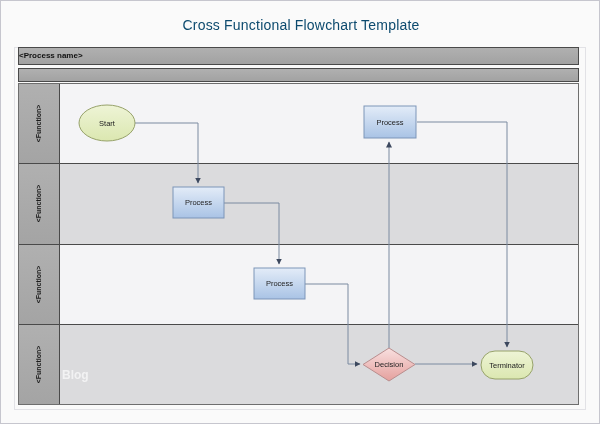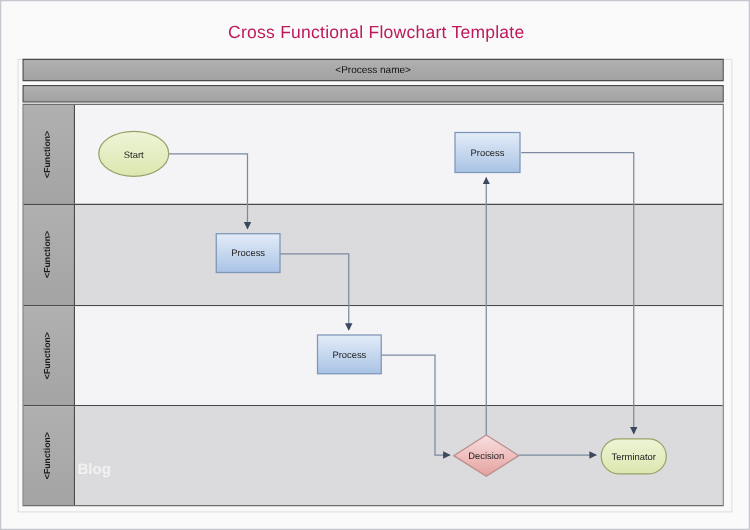--- a/index.html
+++ b/index.html
@@ -7,34 +7,34 @@
     position:relative;
     width:600px;height:424px;
     background:#fafafa;
     border:1px solid #c6c6ce;
     box-sizing:border-box;
     font-family:"Liberation Sans", sans-serif;
     overflow:hidden;
   }
   .title{
     position:absolute;left:0;top:16px;width:600px;
-    text-align:center;font-size:14px;color:#be185d;
+    text-align:center;font-size:14px;color:#0c4a6e;
     letter-spacing:0.2px;
   }
   .outer-frame{
     position:absolute;left:13px;top:46px;width:572px;height:363px;
     border:1px solid #e2e2e6;box-sizing:border-box;
   }
   .banner{
     position:absolute;left:17px;width:561px;box-sizing:border-box;
     background:linear-gradient(#b0b0b0,#a2a2a2);
     border:1px solid #4a4a4a;
   }
-  .banner.name{top:46px;height:18px;line-height:16px;text-align:center;
-    font-size:8px;font-weight:normal;color:#111111;}
+  .banner.name{top:46px;height:18px;line-height:16px;text-align:left;
+    font-size:8px;font-weight:bold;color:#111111;}
   .banner.sub{top:67px;height:14px;}
   .lanes{
     position:absolute;left:17px;top:82px;width:561px;height:322px;
     box-sizing:border-box;border:1px solid #6e6e6e;
     display:flex;flex-direction:column;z-index:1;
   }
   .lane{display:flex;flex:1;box-sizing:border-box;}
   .lane + .lane{border-top:1px solid #4a4a4a;}
   .lane-label{
     width:41px;box-sizing:border-box;

